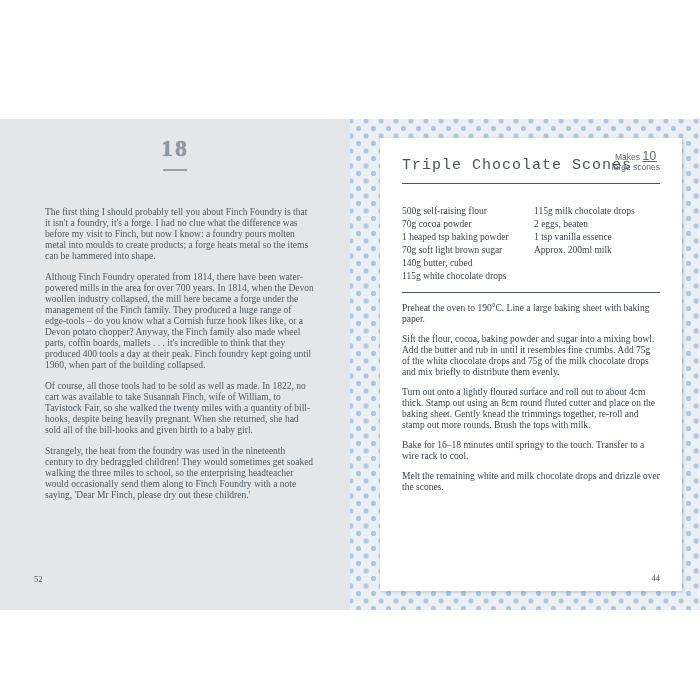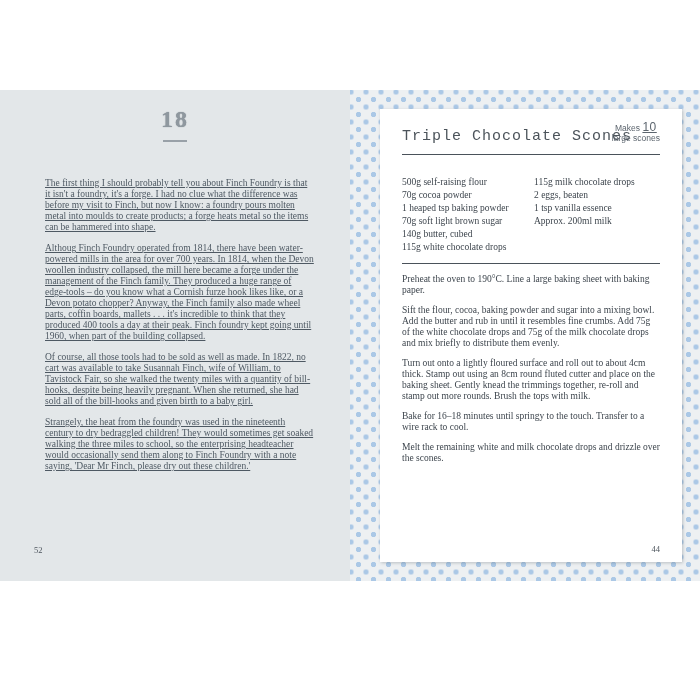--- a/index.html
+++ b/index.html
@@ -5,21 +5,21 @@
   html, body { margin: 0; padding: 0; }
   body {
     width: 700px; height: 700px;
     background: #ffffff;
     position: relative;
     overflow: hidden;
     font-family: "Liberation Serif", serif;
   }
   .spread {
     position: absolute;
-    top: 90px; left: 0;
+    top: 119px; left: 0;
     width: 700px; height: 491px;
     display: flex;
   }
   
   .left-page {
     width: 350px; height: 100%;
     background: #e3e7e9;
     position: relative;
     box-sizing: border-box;
   }
@@ -50,21 +50,21 @@
     font-weight: bold;
   }
   .left-body {
     position: absolute;
     top: 88px; left: 45px;
     width: 277px;
     color: #4e5963;
     font-size: 9.5px;
     line-height: 11px;
   }
-  .left-body p { margin: 0 8px 10px 0; text-decoration: underline; }
+  .left-body p { margin: 0 8px 10px 0; }
   .page-num {
     position: absolute;
     font-size: 8.5px;
     color: #4e565e;
   }
   .page-num-left { left: 34px; bottom: 26px; font-family: Liberation Serif, serif; }
   
   .right-page {
     width: 350px; height: 100%;
     position: relative;

